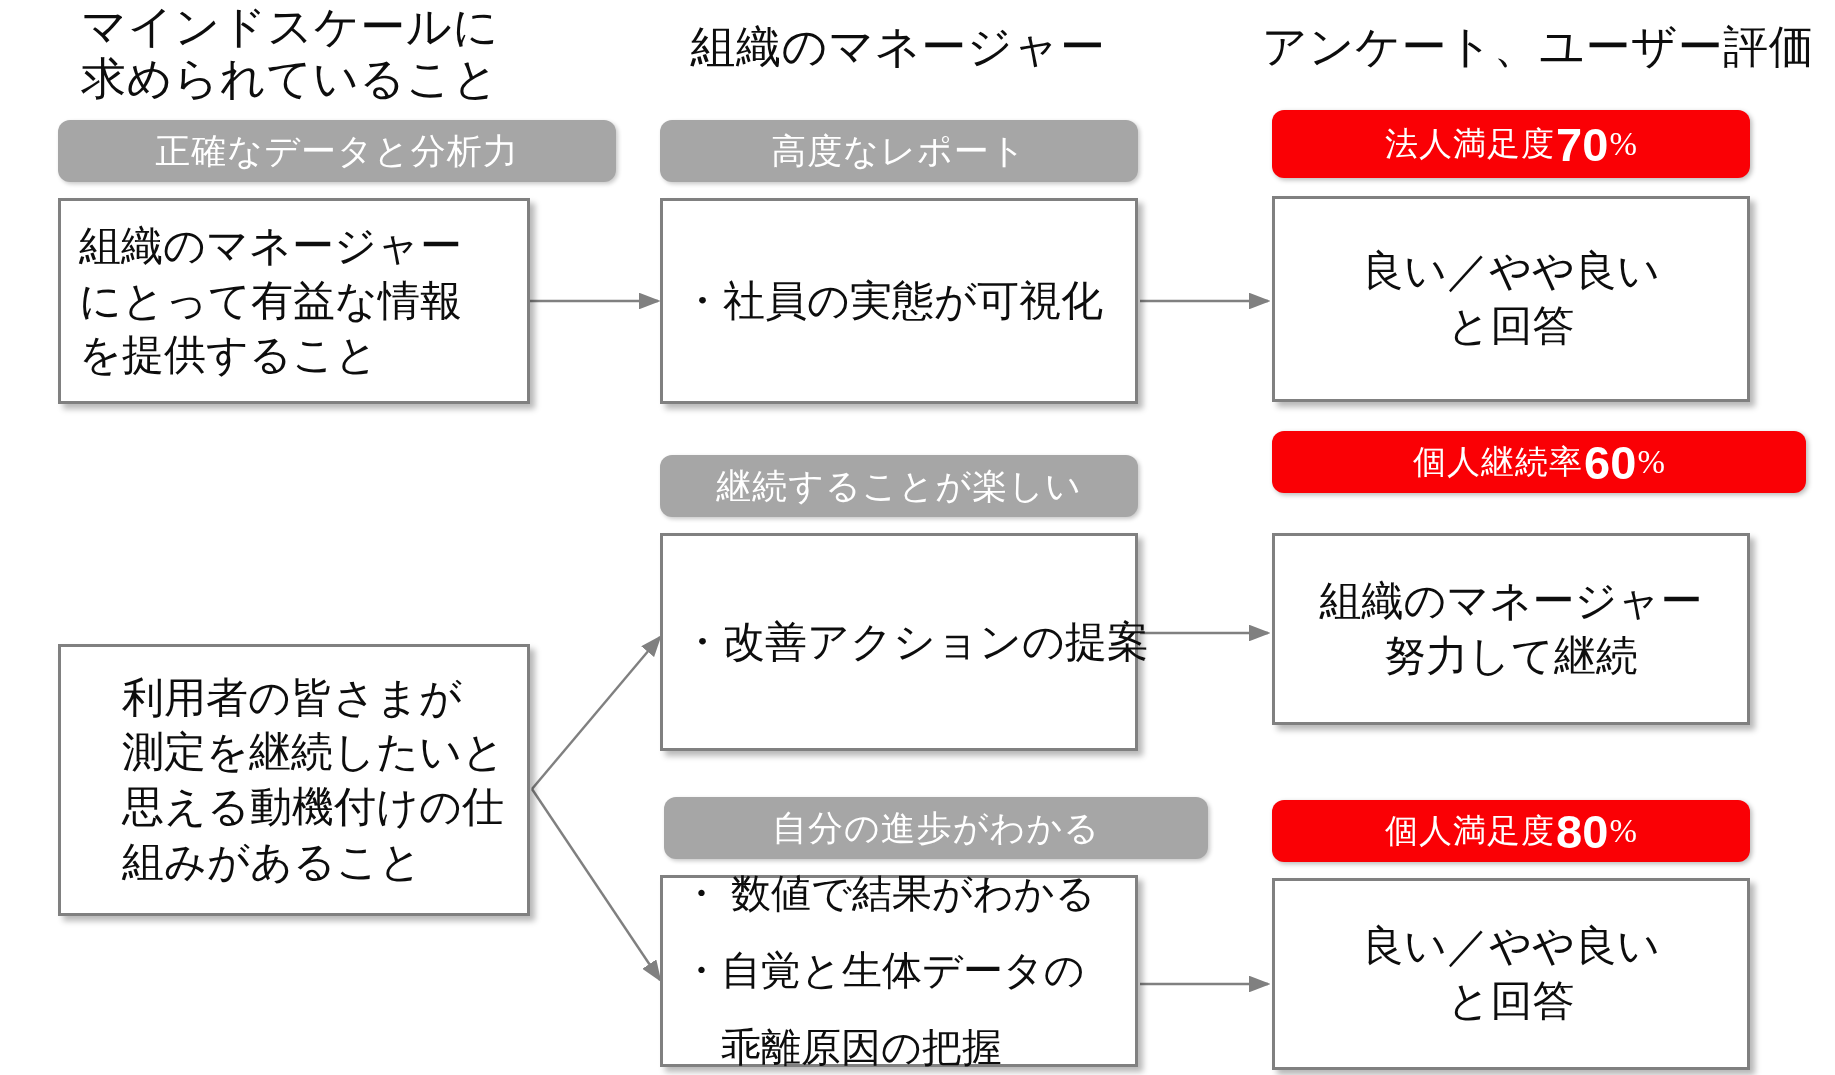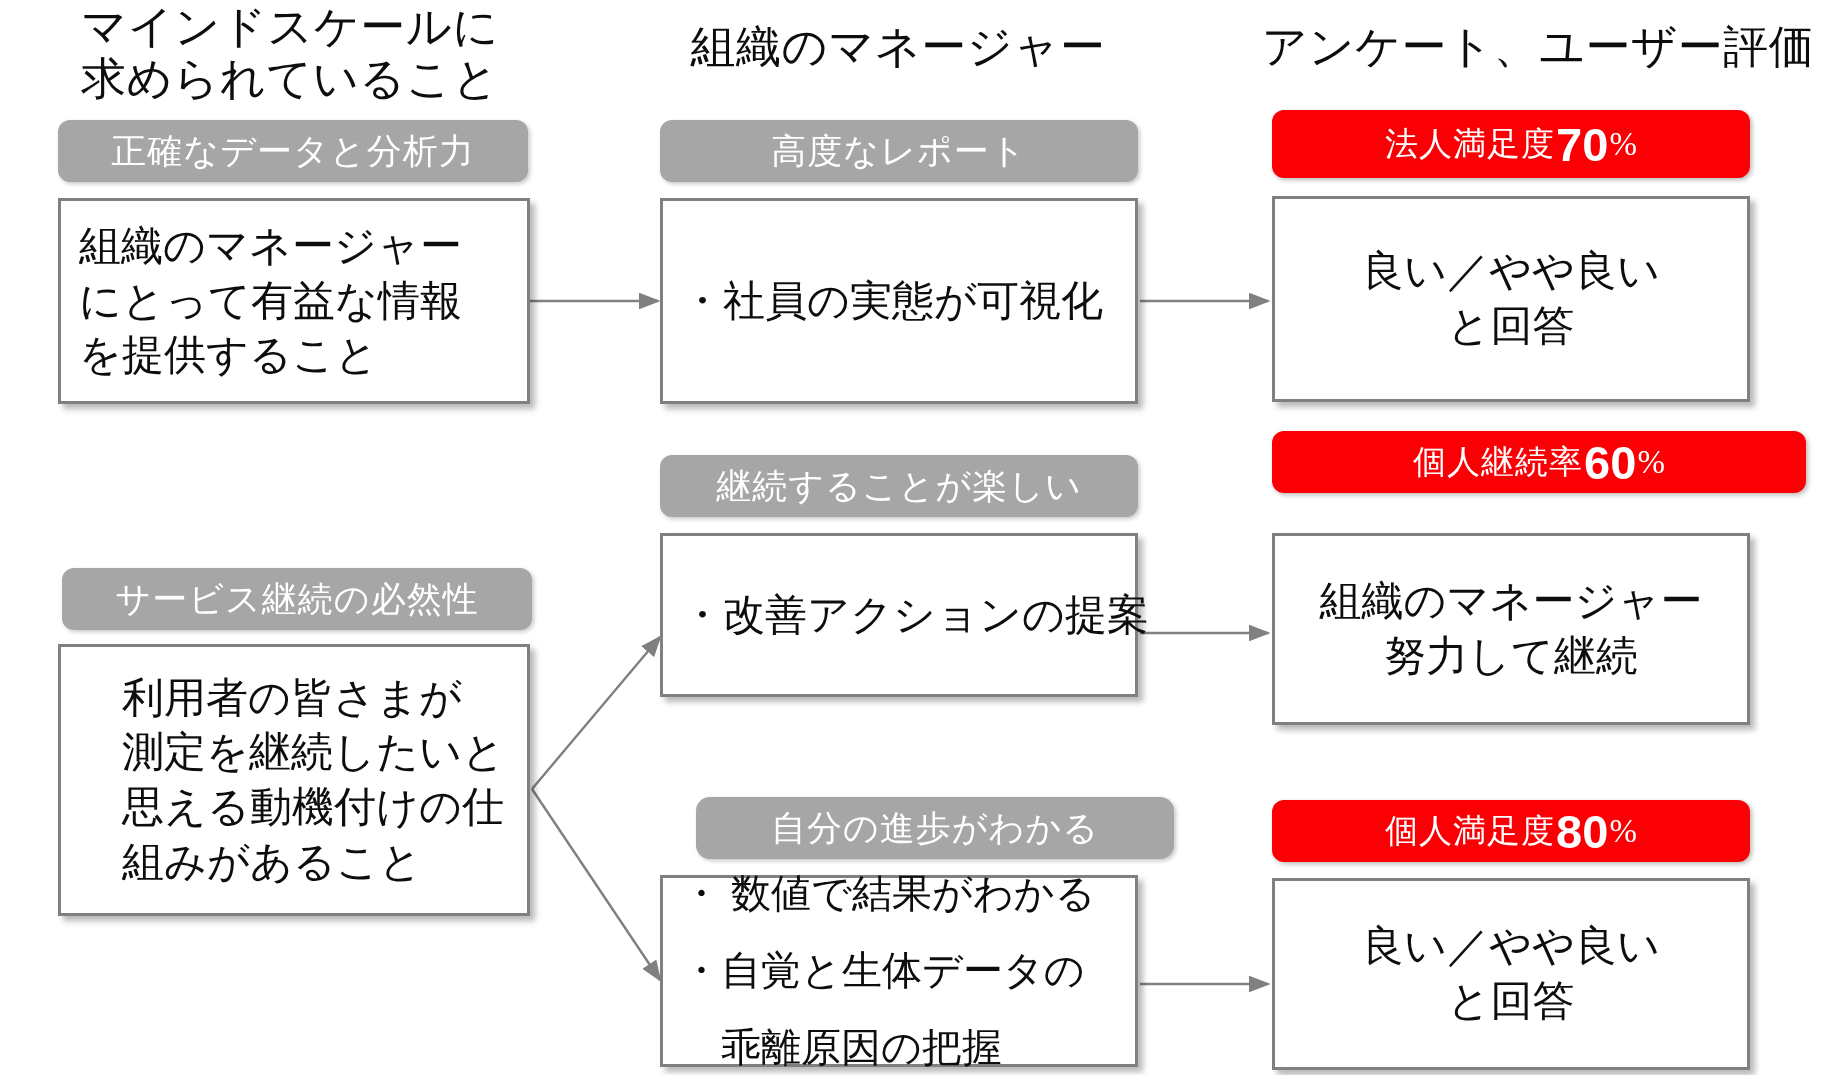--- a/index.html
+++ b/index.html
@@ -133,50 +133,49 @@
 
     <line x1="532" y1="789" x2="660" y2="637" stroke="#808080" stroke-width="2.4" marker-end="url(#arrowhead)"></line>
 
     <line x1="532" y1="789" x2="660" y2="980" stroke="#808080" stroke-width="2.4" marker-end="url(#arrowhead)"></line>
 
     <line x1="1140" y1="633" x2="1268" y2="633" stroke="#808080" stroke-width="2.4" marker-end="url(#arrowhead)"></line>
 
     <line x1="1140" y1="984" x2="1268" y2="984" stroke="#808080" stroke-width="2.4" marker-end="url(#arrowhead)"></line>
   </svg>
 
-  <div class="chip" style="left:58px; top:120px; width:470px; height:62px;">正確なデータと分析力</div>
+  <div class="chip" style="left:58px; top:120px; width:558px; height:62px;">正確なデータと分析力</div>
 
   <div class="box left-align" style="left:58px; top:198px; width:472px; height:206px;">
     <div class="line">組織のマネージャー</div>
     <div class="line">にとって有益な情報</div>
     <div class="line">を提供すること</div>
   </div>
 
-  <div class="chip" style="left:62px; top:568px; width:470px; height:62px;">サービス継続の必然性</div>
 
   <div class="box left-align" style="left:58px; top:644px; width:472px; height:272px;padding-left:43px;">
     <div class="line">利用者の皆さまが</div>
     <div class="line">測定を継続したいと</div>
     <div class="line">思える動機付けの仕</div>
     <div class="line">組みがあること</div>
   </div>
 
   <div class="chip" style="left:660px; top:120px; width:478px; height:62px;">高度なレポート</div>
 
   <div class="box left-align" style="left:660px; top:198px; width:478px; height:206px;">
     <div class="line">・社員の実態が可視化</div>
   </div>
 
   <div class="chip" style="left:660px; top:455px; width:478px; height:62px;">継続することが楽しい</div>
 
-  <div class="box left-align" style="left:660px; top:533px; width:478px; height:164px;">
+  <div class="box left-align" style="left:660px; top:533px; width:478px; height:218px;">
     <div class="line">・改善アクションの提案</div>
   </div>
 
-  <div class="chip" style="left:696px; top:797px; width:478px; height:62px;border-radius:14px;">自分の進歩がわかる</div>
+  <div class="chip" style="left:664px; top:797px; width:544px; height:62px;">自分の進歩がわかる</div>
 
   <div class="box left-align" style="left:660px; top:875px; width:478px; height:192px;gap:25px;">
     <div class="line small">・ 数値で結果がわかる</div>
     <div class="line small">・自覚と生体データの</div>
     <div class="line small">　乖離原因の把握</div>
   </div>
 
   <div class="chip-red" style="left:1272px; top:110px; width:478px; height:68px;">
     <span class="badge-text">法人満足度</span>
     <span class="badge-num">70</span>

